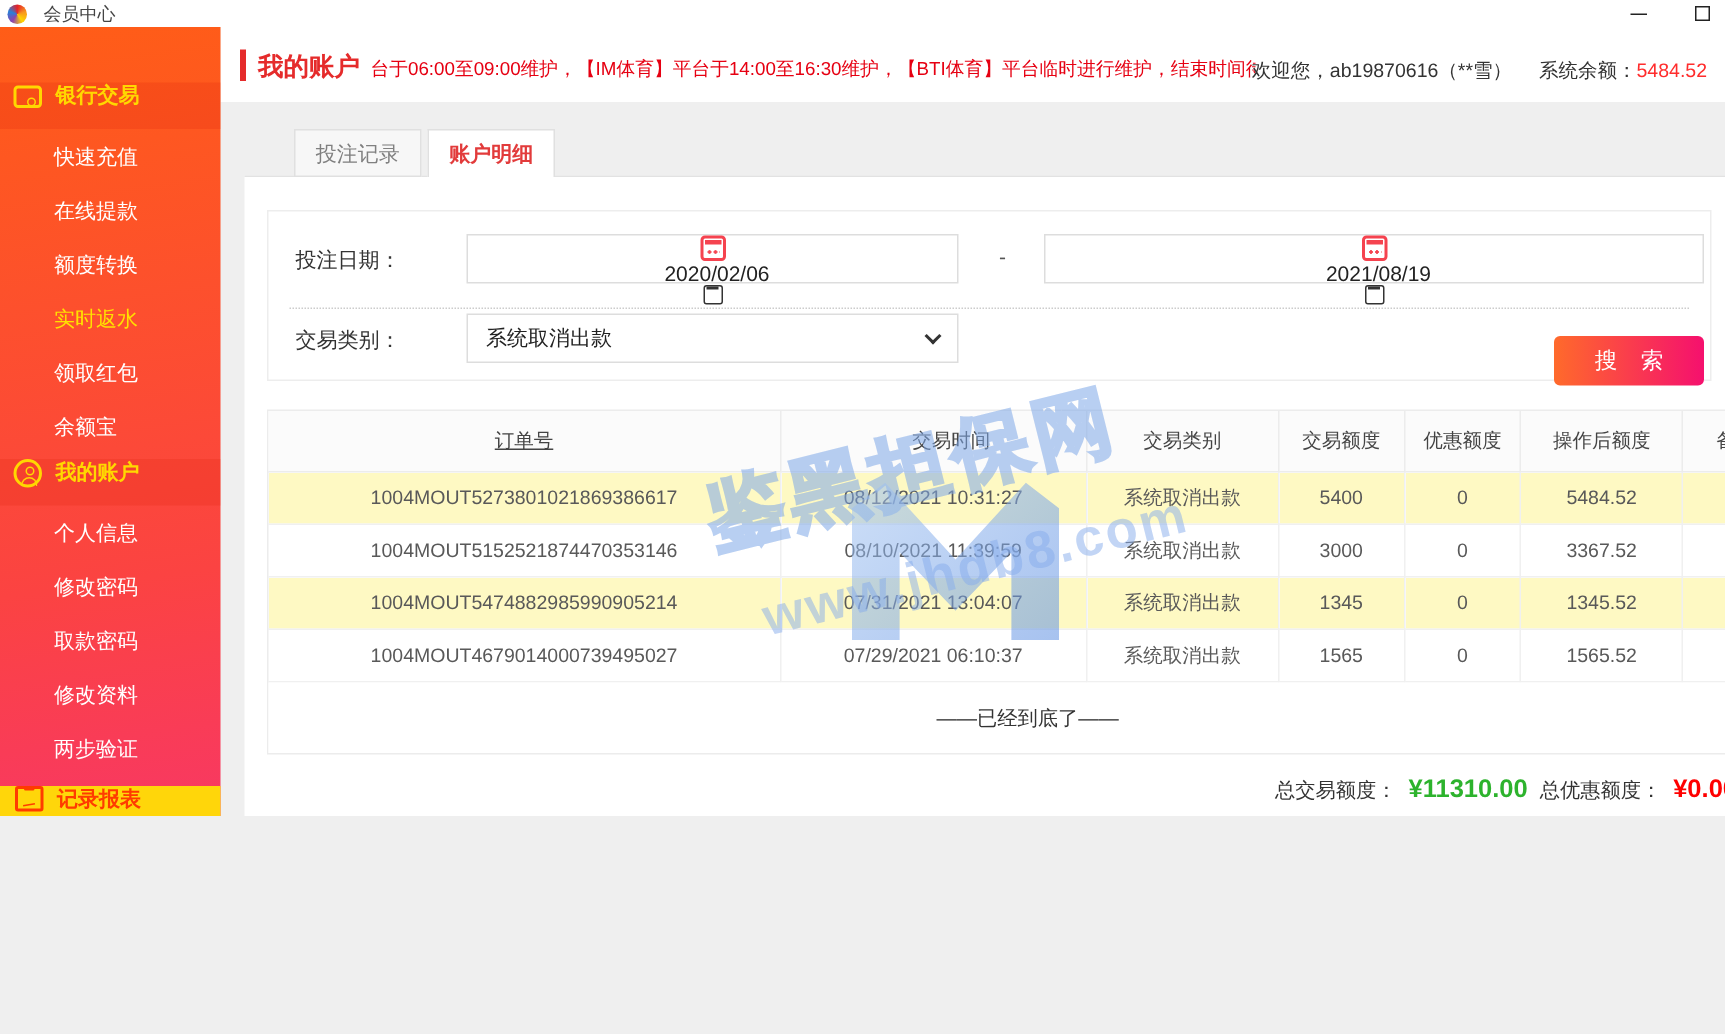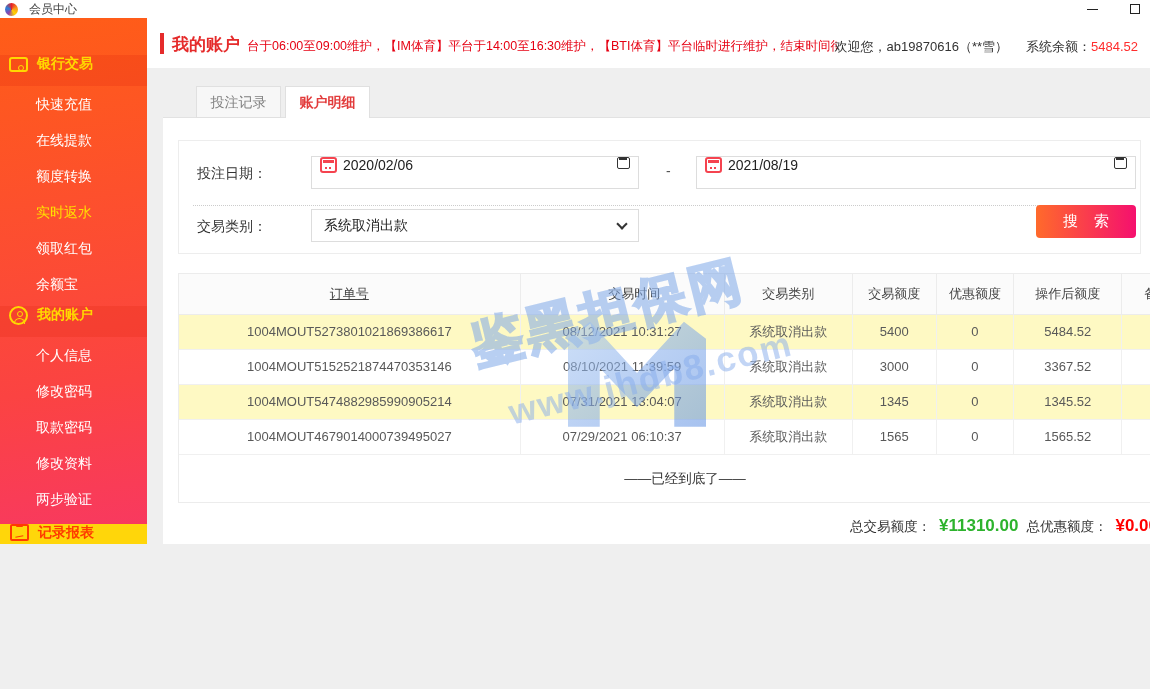--- a/index.html
+++ b/index.html
@@ -60,39 +60,39 @@
   .tabs { position:absolute; left:49px; top:18px; display:flex; gap:4px; z-index:3; }
   .tab { width:85px; height:32px; line-height:31px; text-align:center; font-size:14px; cursor:pointer; }
   .tab-inactive { background:#f7f7f7; border:1px solid #e0e0e0; color:#808080; }
   .tab-active { background:#fff; border:1px solid #e0e0e0; border-bottom:none; color:#e23b3b; font-weight:bold; }
   .panel { position:absolute; left:16px; top:49px; width:1010px; height:551px; background:#fff; border-top:1px solid #e2e2e2; z-index:2; }
 
   
   .filter-box { position:absolute; left:15px; top:22px; width:963px; height:114px; border:1px solid #ededed; }
   .f-label { position:absolute; left:18px; font-size:14px; color:#333; }
   .f-row1 { top:24px; } .f-row2 { top:77px; }
-  .date-field { position:absolute; top:15px; height:33px; border:1px solid #ddd; background:#fff; display:flex; align-items:flex-start; padding:0 8px; cursor:pointer; }
+  .date-field { position:absolute; top:15px; height:33px; border:1px solid #ddd; background:#fff; display:flex; align-items:center; padding:0 8px; cursor:pointer;flex-direction:column; }
   .date-from { left:132px; width:328px; }
   .date-to { left:517px; width:440px; }
   .date-text { font-size:14px; color:#222; margin-left:6px; flex:1; }
   .cal-red { width:17px; height:16px; border:2px solid #f5434f; border-radius:3px; position:relative; flex:0 0 17px; }
   .cal-red:before { content:""; position:absolute; left:1px; right:1px; top:1px; height:3px; background:#f5434f; }
   .cal-red:after { content:""; position:absolute; left:2px; top:7px; width:9px; height:4px;
     background:radial-gradient(circle, #f5434f 1px, transparent 1.4px); background-size:4px 4px; }
   .cal-native { width:13px; height:12px; border:1.5px solid #333; border-radius:2px; position:relative; flex:0 0 13px; }
   .cal-native:before { content:""; position:absolute; left:1px; top:0; width:8px; height:1.5px; background:#333; }
   .date-dash { position:absolute; left:487px; top:22px; font-size:14px; color:#555; }
   .dotted-sep { position:absolute; left:14px; right:14px; top:64px; border-top:1px dotted #ccc; }
   .select-field { position:absolute; left:132px; top:68px; width:328px; height:33px; border:1px solid #ddd; background:#fff;
     display:flex; align-items:center; padding:0 12px; cursor:pointer; }
   .select-text { font-size:14px; color:#222; flex:1; }
   .chev-down { width:8px; height:8px; border-right:2px solid #333; border-bottom:2px solid #333; transform:rotate(45deg); margin-top:-4px; }
-  .search-btn { position:absolute; left:857px; top:64px; width:100px; height:33px; border:none; border-radius:4px;
+  .search-btn { position:absolute; left:857px; top:83px; width:100px; height:33px; border:none; border-radius:4px;
     background:linear-gradient(90deg, #ff6a2b, #f5106e); color:#fff; font-size:15px; letter-spacing:6px; text-indent:6px; cursor:pointer;
-    font-family:Liberation Sans, sans-serif; }
+    font-family:Liberation Serif, serif; }
 
   
   .tbl { position:absolute; left:15px; top:155px; width:1014px; border:1px solid #ececec; background:#fff; }
   table { border-collapse:collapse; width:1014px; table-layout:fixed; }
   th { height:40px; background:#fbfbfb; font-size:13px; font-weight:normal; color:#444; border-right:1px solid #ececec; border-bottom:1px solid #ececec; }
   td { height:35px; font-size:13px; color:#595959; text-align:center; border-right:1px solid #f0f0f0; border-bottom:1px solid #f0f0f0; overflow:hidden; white-space:nowrap; }
   tr.odd td { background:#fef9c3; }
   .c0{width:338px;text-decoration:underline;} .c1{width:202px;padding-left:24px;} .c2{width:127px;} .c3{width:83px;} .c4{width:77px;} .c5{width:107px;} .c6{width:70px;}
   .end-msg { height:47px; line-height:47px; text-align:center; font-size:13.5px; color:#333; background:#fff; }
 

